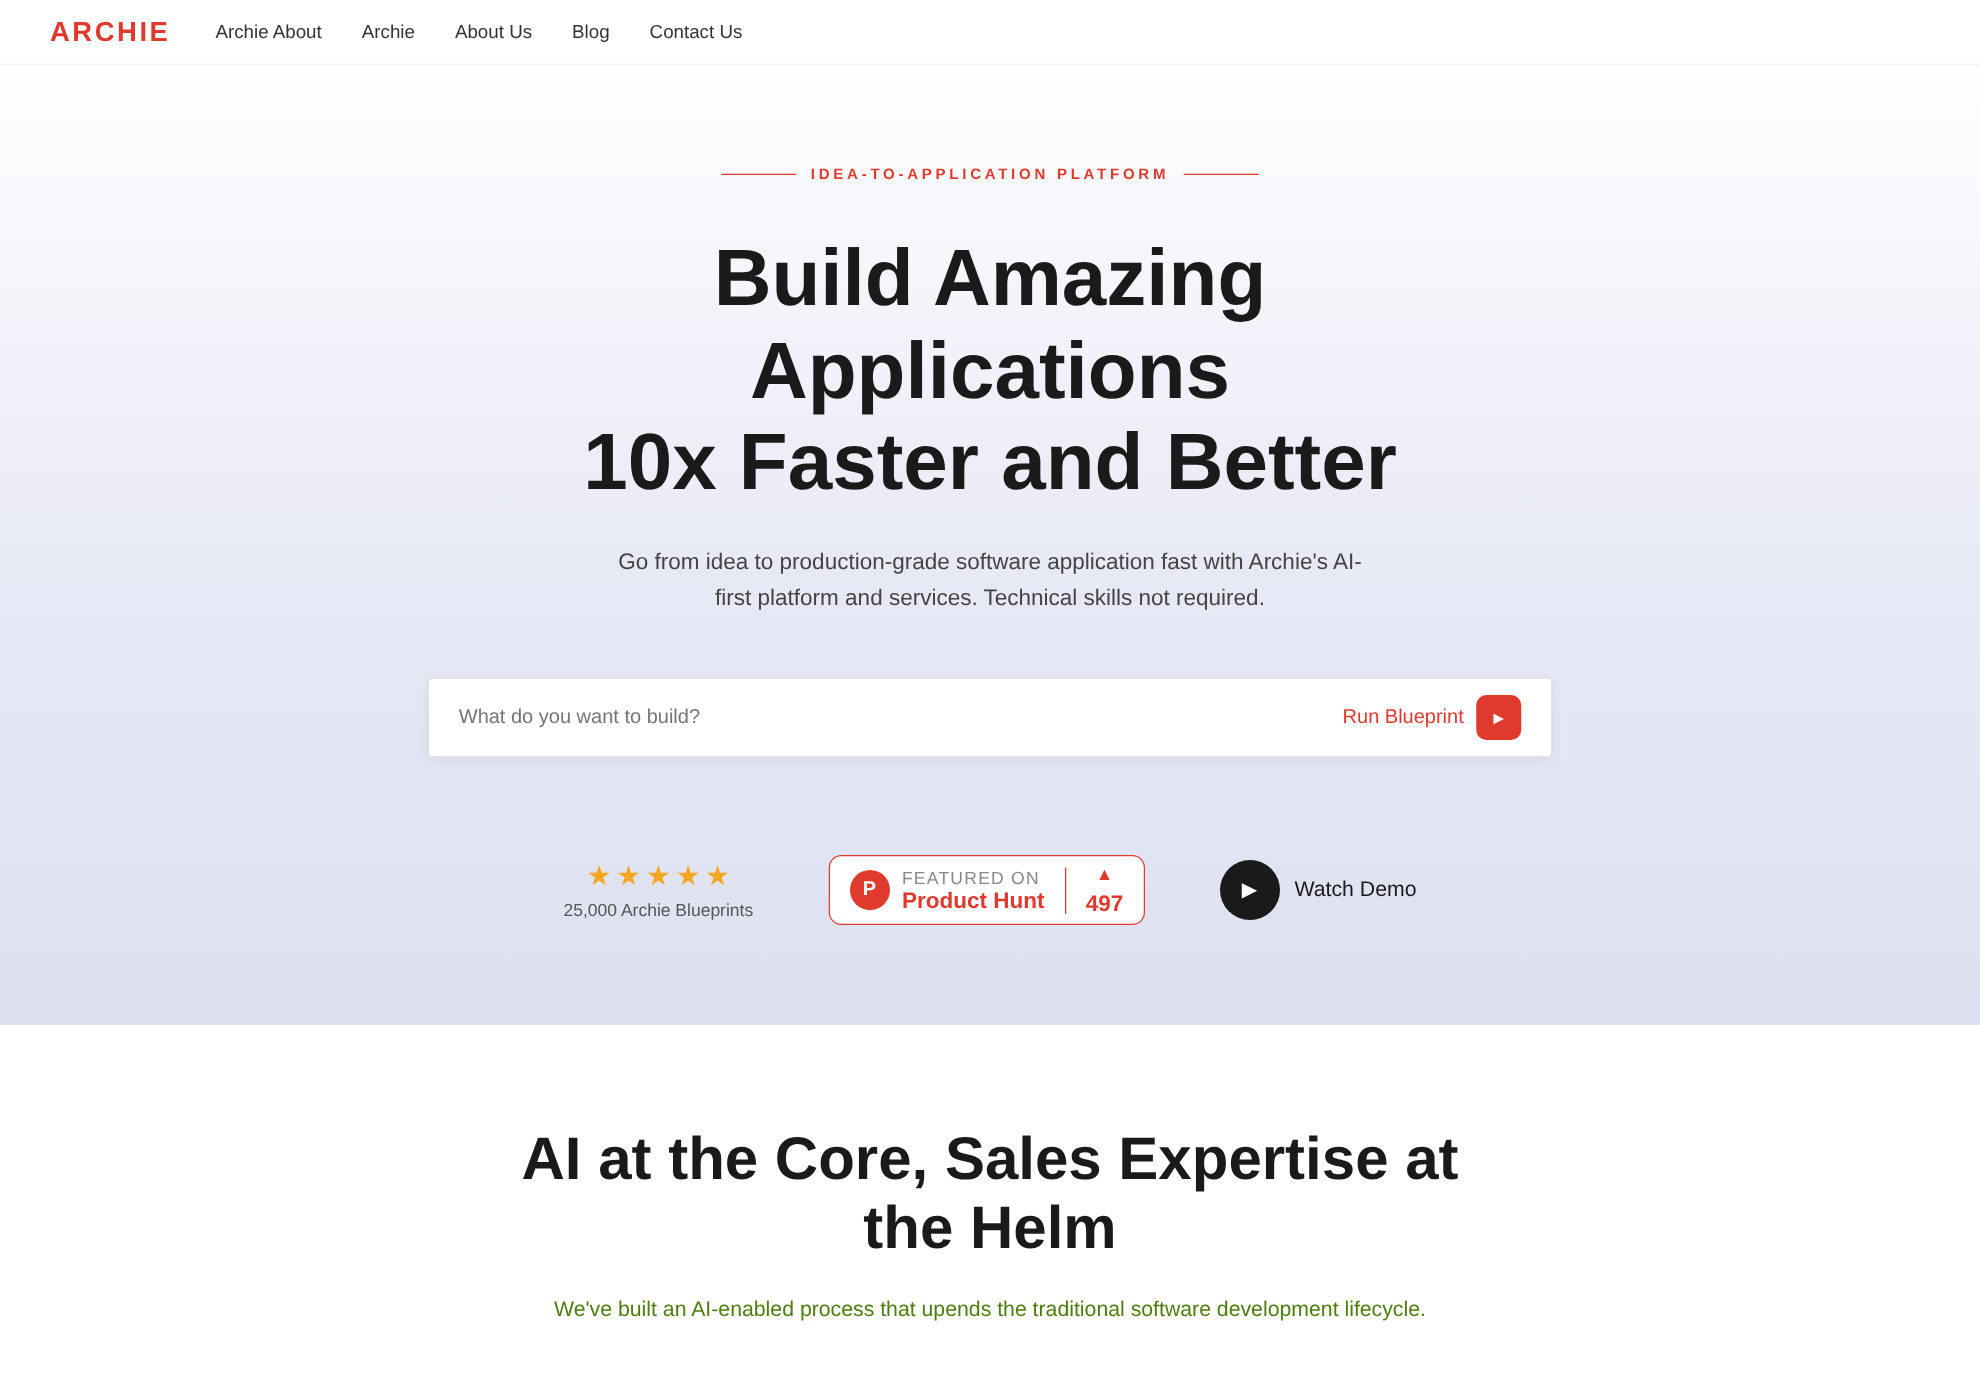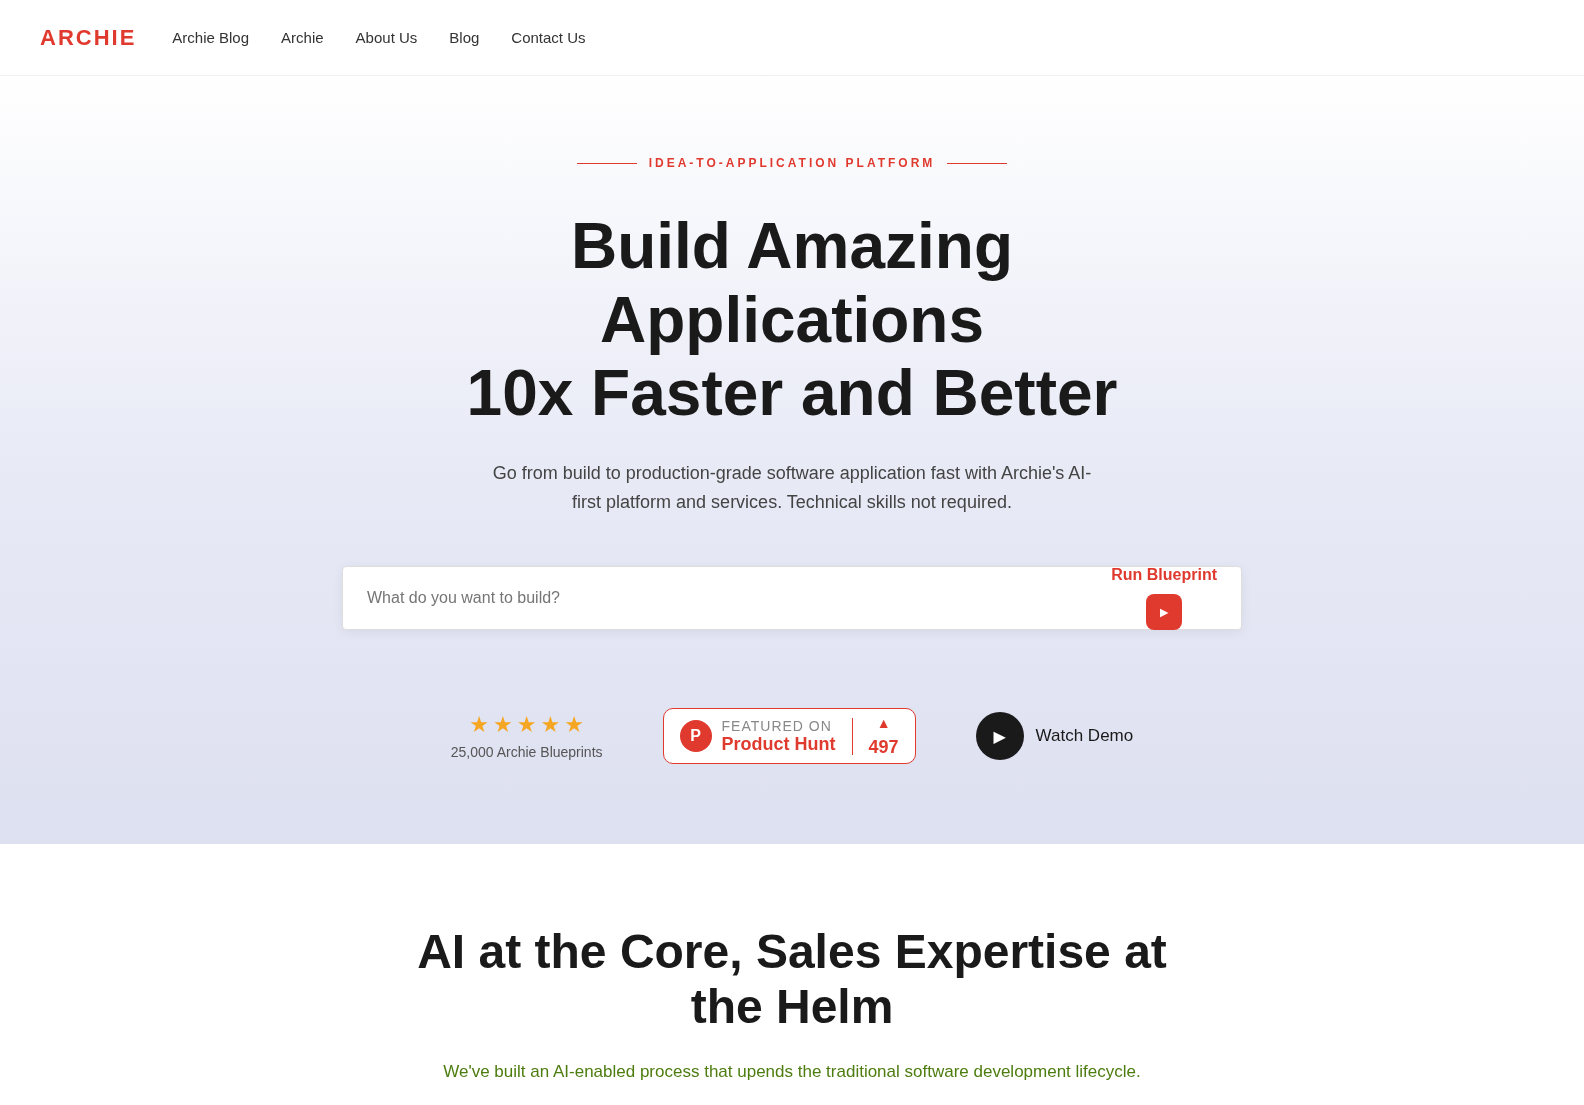--- a/index.html
+++ b/index.html
@@ -4,21 +4,21 @@
   <style>
     * { margin: 0; padding: 0; box-sizing: border-box; }
     body { font-family: -apple-system, BlinkMacSystemFont, 'Segoe UI', sans-serif; background: #fff; overflow-x: hidden; }
 
     
     .navbar {
       display: flex;
       align-items: center;
       justify-content: space-between;
       padding: 15px 40px;
-      height: 76px;
+      height: 52px;
       background: #fff;
       border-bottom: 1px solid #f0f0f0;
       position: sticky;
       top: 0;
       z-index: 100;
     }
     .navbar-left {
       display: flex;
       align-items: center;
       gap: 36px;
@@ -135,23 +135,22 @@
     }
     .run-blueprint-btn {
       display: flex;
       align-items: center;
       gap: 10px;
       background: none;
       border: none;
       cursor: pointer;
       color: #e03a2f;
       font-size: 16px;
-      font-weight: 700;
+      font-weight: 400;
       white-space: nowrap;
-      flex-direction: column;
     }
     .run-icon {
       width: 36px;
       height: 36px;
       background: #e03a2f;
       border-radius: 8px;
       display: flex;
       align-items: center;
       justify-content: center;
       color: #fff;
@@ -293,42 +292,42 @@
       line-height: 1.6;
     }
   </style>
 </head>
 <body>
 
 <nav class="navbar">
   <div class="navbar-left">
     <span class="logo">ARCHIE</span>
     <ul class="nav-links">
-      <li><a href="#">Archie Blog</a></li>
+      <li><a href="#">Archie About</a></li>
       <li><a href="#">Archie</a></li>
       <li><a href="#">About Us</a></li>
       <li><a href="#">Blog</a></li>
       <li><a href="#">Contact Us</a></li>
     </ul>
   </div>
 </nav>
 
 <section class="hero">
   <div class="hero-tag">
     <div class="hero-tag-line"></div>
     <span class="hero-tag-text">IDEA-TO-APPLICATION PLATFORM</span>
     <div class="hero-tag-line"></div>
   </div>
 
   <h1 class="hero-title">
     <span>Build Amazing Applications</span><br>
     <span>10x Faster and Better</span>
   </h1>
 
-  <p class="hero-subtitle">Go from build to production-grade software application fast with Archie's AI-first platform and services. Technical skills not required.</p>
+  <p class="hero-subtitle">Go from idea to production-grade software application fast with Archie's AI-first platform and services. Technical skills not required.</p>
 
   <div class="search-box">
     <input class="search-input" type="text" placeholder="What do you want to build?" style="">
     <button class="run-blueprint-btn">
       <span>Run Blueprint</span>
       <div class="run-icon">►</div>
     </button>
   </div>
 
   <div class="social-proof">

